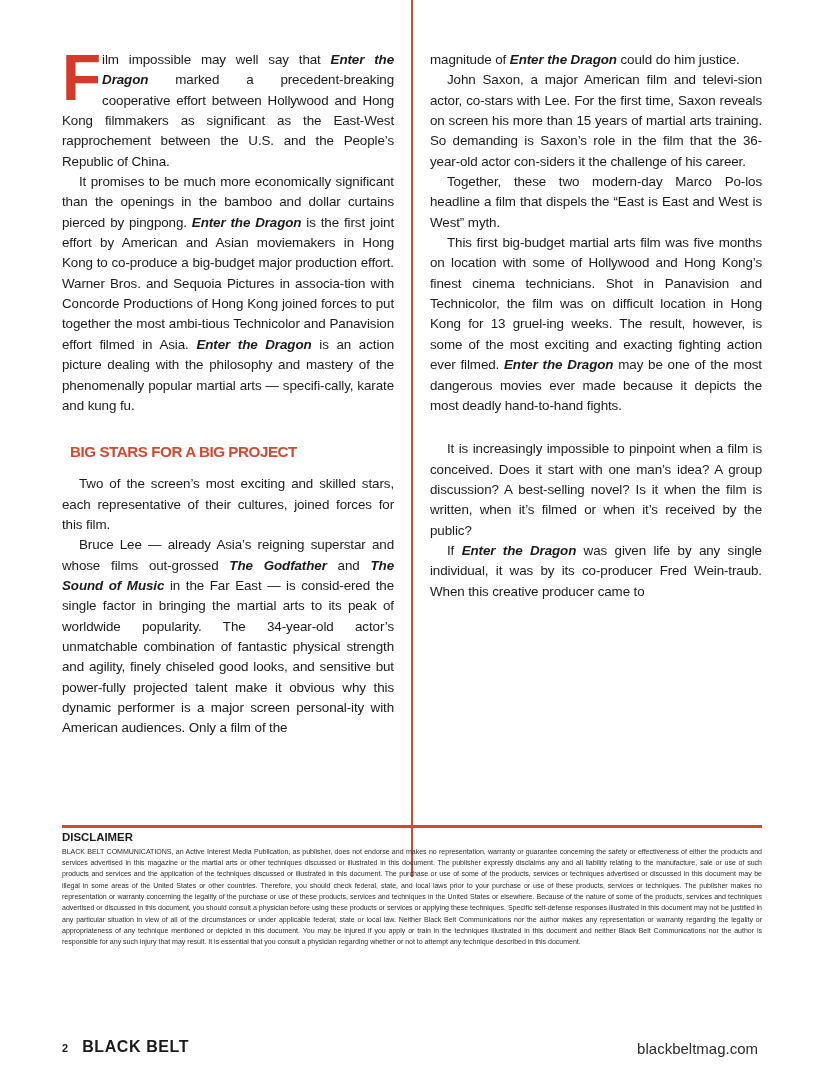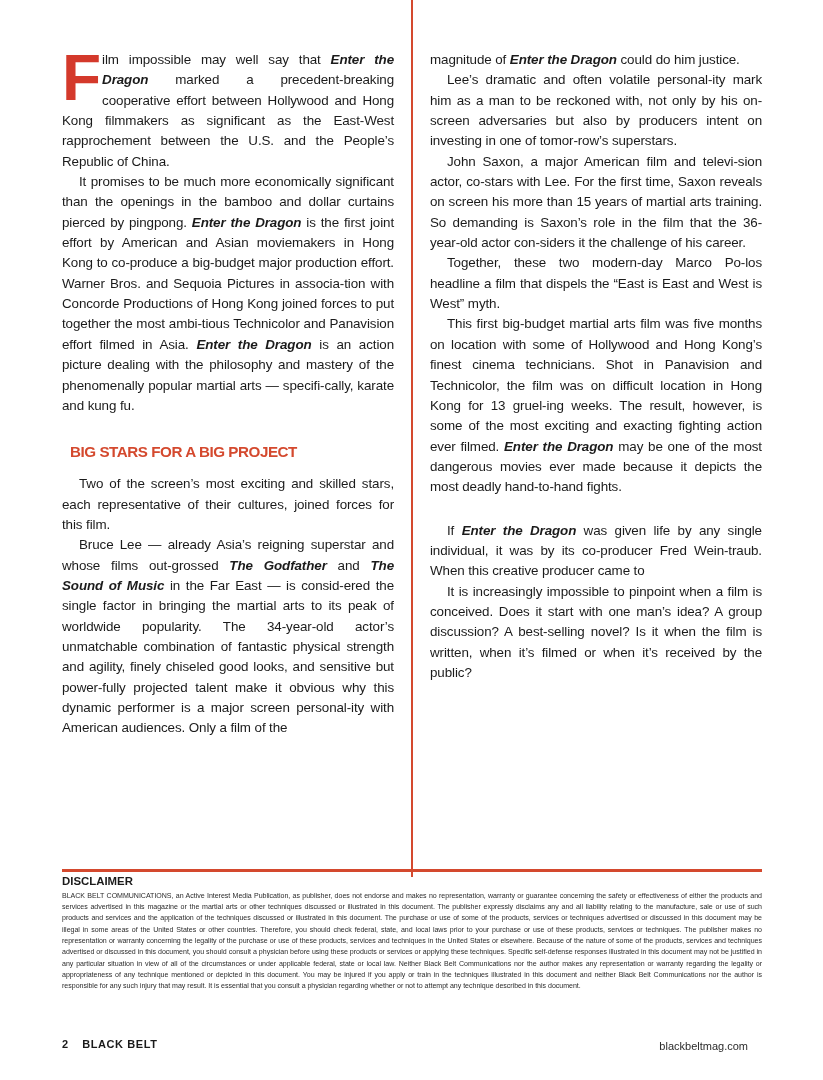--- a/index.html
+++ b/index.html
@@ -89,21 +89,21 @@
   }
   .gap-before-head { height: 18px; }
   .gap-after-head  { height: 5px; }
 
   em, i { font-style: italic; font-weight: bold; }
 
   
   .disclaimer {
     position: absolute;
     left: 62px;
-    top: 869px;
+    top: 825px;
     width: 700px;
   }
   .disclaimer-rule {
     width: 700px;
     height: 2.5px;
     background: #d4492e;
     margin-bottom: 3px;
   }
   .disclaimer-title {
     font-family: "Liberation Sans", sans-serif;
@@ -143,30 +143,30 @@
   .footer-page-num {
     font-family: "Liberation Sans", sans-serif;
     font-weight: bold;
     font-size: 11px;
     color: #1a1a1a;
     letter-spacing: 0px;
   }
   .footer-brand {
     font-family: "Liberation Sans", sans-serif;
     font-weight: bold;
-    font-size: 11px;
+    font-size: 16px;
     color: #1a1a1a;
     letter-spacing: 0.6px;
   }
   .footer-right {
     position: absolute;
-    right: 14px;
+    right: 4px;
     top: 2px;
     font-family: "Liberation Sans", sans-serif;
-    font-size: 11px;
+    font-size: 15px;
     color: #2b2b2b;
     letter-spacing: 0px;
   }
 </style>
 </head>
 <body>
 
 <div class="page">
 
   <div class="col-divider"></div>
@@ -186,32 +186,31 @@
       <p class="body">Two of the screen’s most exciting and skilled stars, each representative of their cultures, joined forces for this film.</p>
 
       <p class="body"><span>Bruce Lee — already Asia’s reigning superstar and whose films out-grossed </span><em>The Godfather</em><span> and </span><em>The Sound of Music</em><span> in the Far East — is consid-ered the single factor in bringing the martial arts to its peak of worldwide popularity. The 34-year-old actor’s unmatchable combination of fantastic physical strength and agility, finely chiseled good looks, and sensitive but power-fully projected talent make it obvious why this dynamic performer is a major screen personal-ity with American audiences. Only a film of the</span></p>
 
     </div>
 
     <div class="col col-right">
 
       <p class="body first"><span>magnitude of </span><em>Enter the Dragon</em><span> could do him justice.</span></p>
 
-      <p class="body">Lee’s dramatic and often volatile personal-ity mark him as a man to be reckoned with, not only by his on-screen adversaries but also by producers intent on investing in one of tomor-row’s superstars.</p>
       <p class="body">John Saxon, a major American film and televi-sion actor, co-stars with Lee. For the first time, Saxon reveals on screen his more than 15 years of martial arts training. So demanding is Saxon’s role in the film that the 36-year-old actor con-siders it the challenge of his career.</p>
       <p class="body">Together, these two modern-day Marco Po-los headline a film that dispels the “East is East and West is West” myth.</p>
 
       <p class="body"><span>This first big-budget martial arts film was five months on location with some of Hollywood and Hong Kong’s finest cinema technicians. Shot in Panavision and Technicolor, the film was on difficult location in Hong Kong for 13 gruel-ing weeks. The result, however, is some of the most exciting and exacting fighting action ever filmed. </span><em>Enter the Dragon</em><span> may be one of the most dangerous movies ever made because it depicts the most deadly hand-to-hand fights.</span></p>
 
       <div class="gap-before-head"></div>
       <div class="gap-after-head"></div>
 
+      <p class="body">It is increasingly impossible to pinpoint when a film is conceived. Does it start with one man’s idea? A group discussion? A best-selling novel? Is it when the film is written, when it’s filmed or when it’s received by the public?</p>
+
       <p class="body"><span>If </span><em>Enter the Dragon</em><span> was given life by any single individual, it was by its co-producer Fred Wein-traub. When this creative producer came to</span></p>
-
-      <p class="body">It is increasingly impossible to pinpoint when a film is conceived. Does it start with one man’s idea? A group discussion? A best-selling novel? Is it when the film is written, when it’s filmed or when it’s received by the public?</p>
 
     </div>
   </div>
 
   <div class="disclaimer">
     <div class="disclaimer-rule"></div>
     <div class="disclaimer-title">DISCLAIMER</div>
     <p class="disclaimer-text">BLACK BELT COMMUNICATIONS, an Active Interest Media Publication, as publisher, does not endorse and makes no representation, warranty or guarantee concerning the safety or effectiveness of either the products and services advertised in this magazine or the martial arts or other techniques discussed or illustrated in this document. The publisher expressly disclaims any and all liability relating to the manufacture, sale or use of such products and services and the application of the techniques discussed or illustrated in this document. The purchase or use of some of the products, services or techniques advertised or discussed in this document may be illegal in some areas of the United States or other countries. Therefore, you should check federal, state, and local laws prior to your purchase or use of these products, services or techniques. The publisher makes no representation or warranty concerning the legality of the purchase or use of these products, services and techniques in the United States or elsewhere. Because of the nature of some of the products, services and techniques advertised or discussed in this document, you should consult a physician before using these products or services or applying these techniques. Specific self-defense responses illustrated in this document may not be justified in any particular situation in view of all of the circumstances or under applicable federal, state or local law. Neither Black Belt Communications nor the author makes any representation or warranty regarding the legality or appropriateness of any technique mentioned or depicted in this document. You may be injured if you apply or train in the techniques illustrated in this document and neither Black Belt Communications nor the author is responsible for any such injury that may result. It is essential that you consult a physician regarding whether or not to attempt any technique described in this document.</p>
   </div>
 

